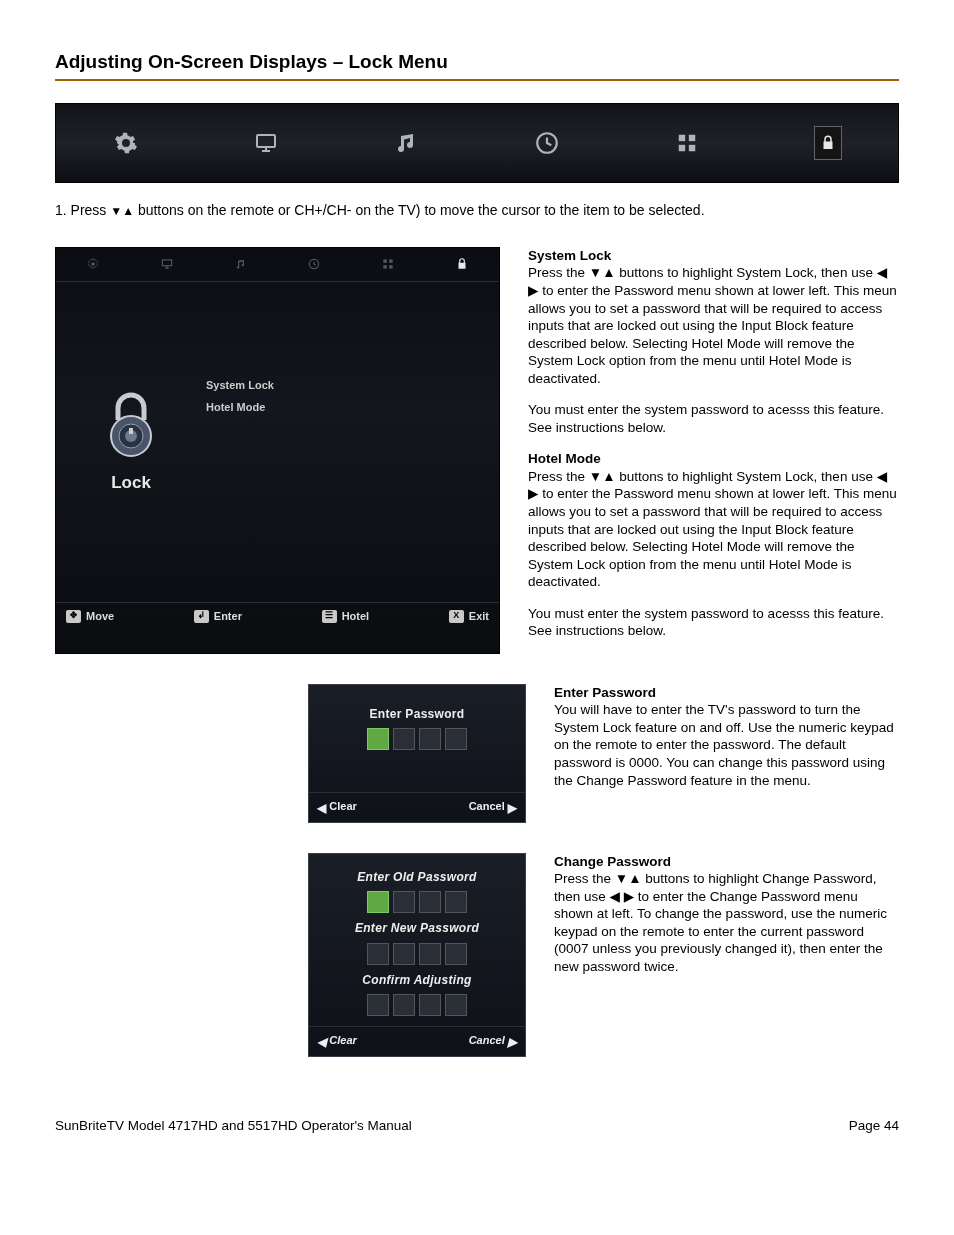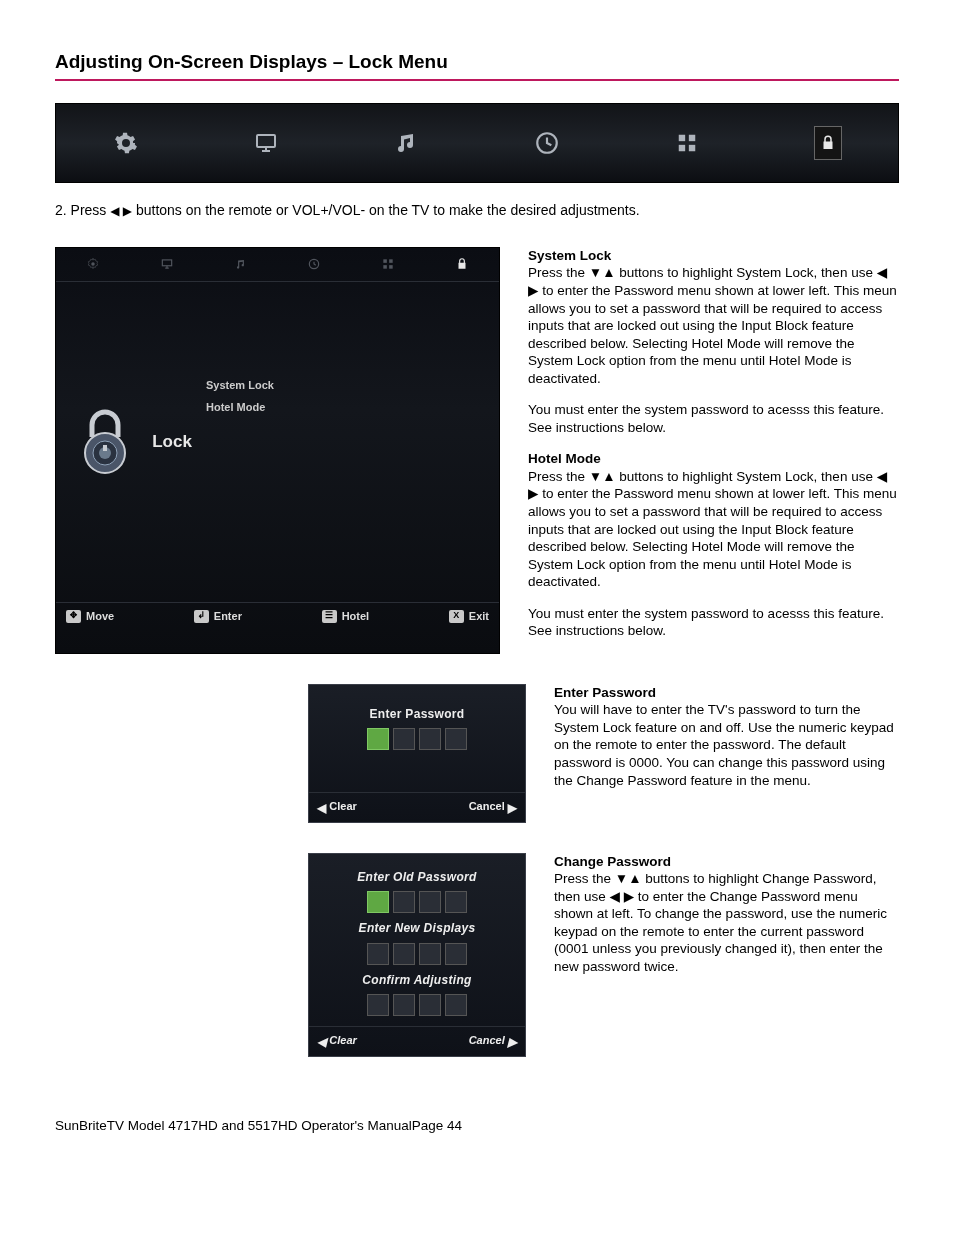--- a/index.html
+++ b/index.html
@@ -9,21 +9,21 @@
     color: #000;
     width: 954px;
     margin: 0 auto;
     padding: 50px 55px 30px 55px;
     font-size: 14px;
     line-height: 1.3;
   }
   h1 {
     font-size: 19px;
     font-weight: bold;
-    border-bottom: 2px solid #be185d;
+    border-bottom: 2px solid #a16207;
     padding-bottom: 4px;
     margin-bottom: 22px;
   }
 
   
   .top-iconbar {
     width: 100%;
     height: 80px;
     background: linear-gradient(#121418, #1e2228 50%, #0c0e12);
     border: 1px solid #000;
@@ -57,21 +57,21 @@
     font-family: Arial, sans-serif;
   }
   .lock-tabs {
     display:flex; justify-content:space-around; align-items:center;
     height:34px; border-bottom:1px solid #2a2e36;
   }
   .lock-tabs .lt { opacity:.55; width:14px; height:14px; }
   .lock-tabs .lt.active { opacity:1; }
   .lock-body { display:flex; height:320px; }
   .lock-left {
-    width:150px; display:flex; flex-direction:row; align-items:center; justify-content:center;
+    width:150px; display:flex; flex-direction:column; align-items:center; justify-content:center;
     gap:12px;
   }
   .padlock-graphic {
     width:70px; height:70px; position:relative;
   }
   .padlock-graphic svg { width:100%; height:100%; }
   .lock-label { color:#e8e8e8; font-size:17px; font-weight:bold; }
   .lock-right { flex:1; padding-top:96px; }
   .lock-right .mi { color:#ccc; font-size:11px; font-weight:bold; margin-bottom:8px; }
   .lock-footer {
@@ -104,21 +104,21 @@
     width:22px; height:22px; border:1px solid #555; background:#2a2e36;
   }
   .pw-box.active { background:#5fa843; border-color:#7fc863; }
   .pw-footer {
     display:flex; justify-content:space-between; align-items:center;
     padding:6px 2px 8px 2px; font-size:11px; font-weight:bold; color:#eee;
     border-top:1px solid #2a2e36; margin:0 -10px; padding-left:8px; padding-right:8px;
   }
 
   .page-footer {
-    display:flex; font-size:13.5px;
+    display:flex; justify-content:space-between; font-size:13.5px;
     margin-top:60px;
   }
 </style>
 </head>
 <body>
 
 <h1>Adjusting On-Screen Displays – Lock Menu</h1>
 
 <div class="top-iconbar">
   <span class="ticon">
@@ -155,21 +155,21 @@
     <span class="lock-box">
       <svg viewBox="0 0 24 24" width="18" height="18" fill="#e8e8e8">
           <path d="M7 10V7a5 5 0 0110 0v3h1v10H6V10h1zm2 0h6V7a3 3 0 00-6 0v3z"></path>
         </svg>
     </span>
   </span>
 </div>
 
 <div class="instructions">
   <p>
-    <span>2. Press </span><span class="tri">◀ ▶</span><span> buttons on the remote or VOL+/VOL- on the TV to make the desired adjustments.</span>
+    <span>1. Press </span><span class="tri">▼▲</span><span> buttons on the remote or CH+/CH- on the TV) to move the cursor to the item to be selected.</span>
   </p>
 </div>
 
 <div class="columns">
   <div class="lock-screen">
     <div class="lock-tabs">
       <svg class="lt" viewBox="0 0 24 24" fill="#8a909a">
           <circle cx="12" cy="12" r="3"></circle>
           <path d="M12 2l1 3 3-1 1 3 3 1-1 3 1 3-3 1-1 3-3-1-1 3-1-3-3 1-1-3-3-1 1-3-1-3 3-1 1-3 3 1z" fill="none" stroke="#8a909a" stroke-width="1"></path>
         </svg>
@@ -273,21 +273,21 @@
 <div class="pw-row">
   <div class="pw-spacer"></div>
   <div class="pw-dialog tall">
     <div class="pw-title">Enter Old Password</div>
     <div class="pw-boxes" style="margin-bottom:8px">
       <div class="pw-box active"></div>
         <div class="pw-box"></div>
         <div class="pw-box"></div>
         <div class="pw-box"></div>
     </div>
-    <div class="pw-title">Enter New Displays</div>
+    <div class="pw-title">Enter New Password</div>
     <div class="pw-boxes" style="margin-bottom:8px">
       <div class="pw-box"></div>
         <div class="pw-box"></div>
         <div class="pw-box"></div>
         <div class="pw-box"></div>
     </div>
     <div class="pw-title">Confirm Adjusting</div>
     <div class="pw-boxes" style="margin-bottom:10px">
       <div class="pw-box"></div>
         <div class="pw-box"></div>
@@ -295,21 +295,21 @@
         <div class="pw-box"></div>
     </div>
     <div class="pw-footer">
       <div><span class="tri">◀</span> <span>Clear</span></div>
       <div><span>Cancel</span> <span class="tri">▶</span></div>
     </div>
   </div>
   <div class="desc-col">
     <div class="sect">
       <strong>Change Password</strong><br>
-      <span>Press the ▼▲ buttons to highlight Change Password, then use ◀ ▶ to enter the Change Password menu shown at left.  To change the password, use the numeric keypad on the remote to enter the current password (0001 unless you previously changed it), then enter the new password twice.</span>
+      <span>Press the ▼▲ buttons to highlight Change Password, then use ◀ ▶ to enter the Change Password menu shown at left.  To change the password, use the numeric keypad on the remote to enter the current password (0007 unless you previously changed it), then enter the new password twice.</span>
     </div>
   </div>
 </div>
 
 <div class="page-footer">
   <span>SunBriteTV Model 4717HD and 5517HD Operator's Manual</span>
   <span>Page 44</span>
 </div>
 
 </body></html>

